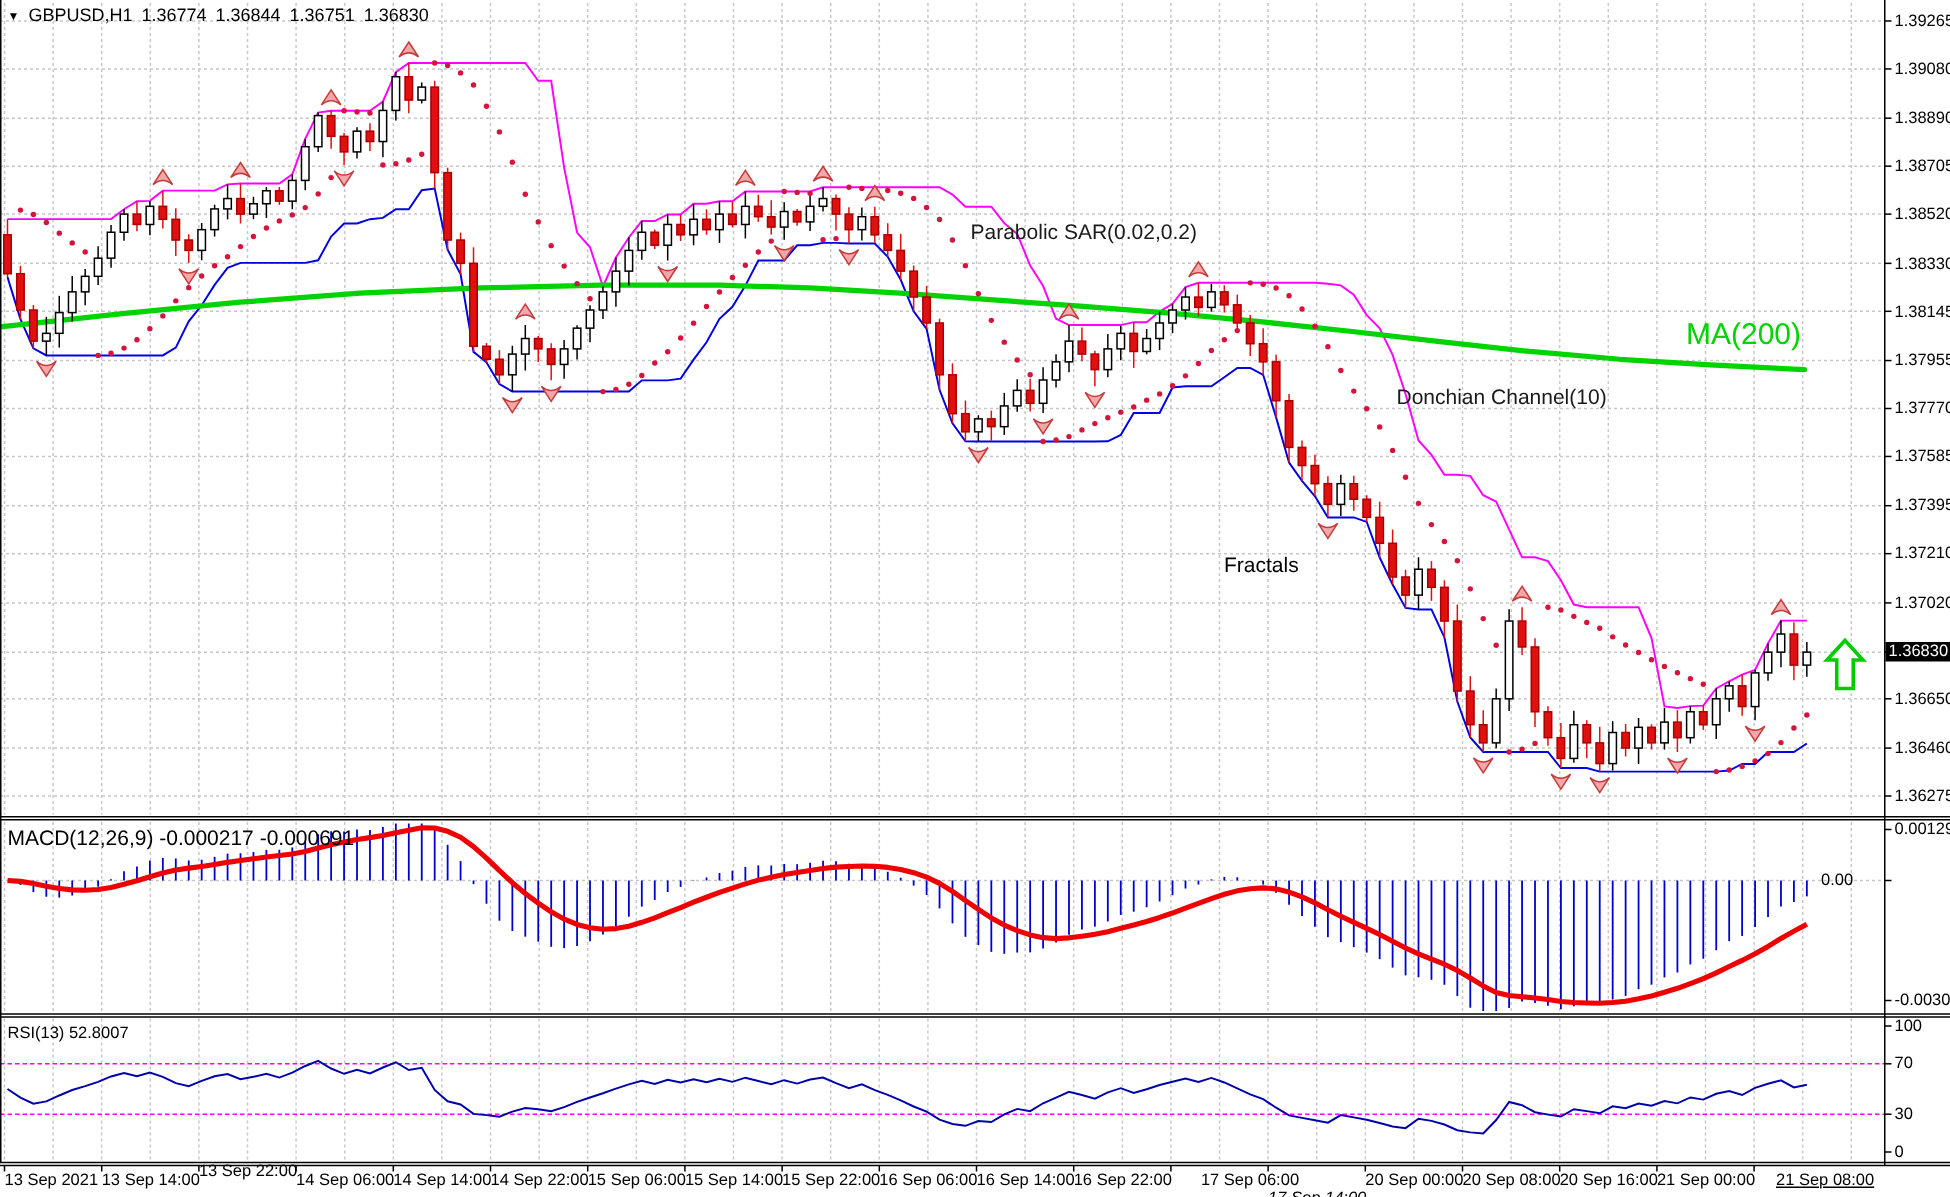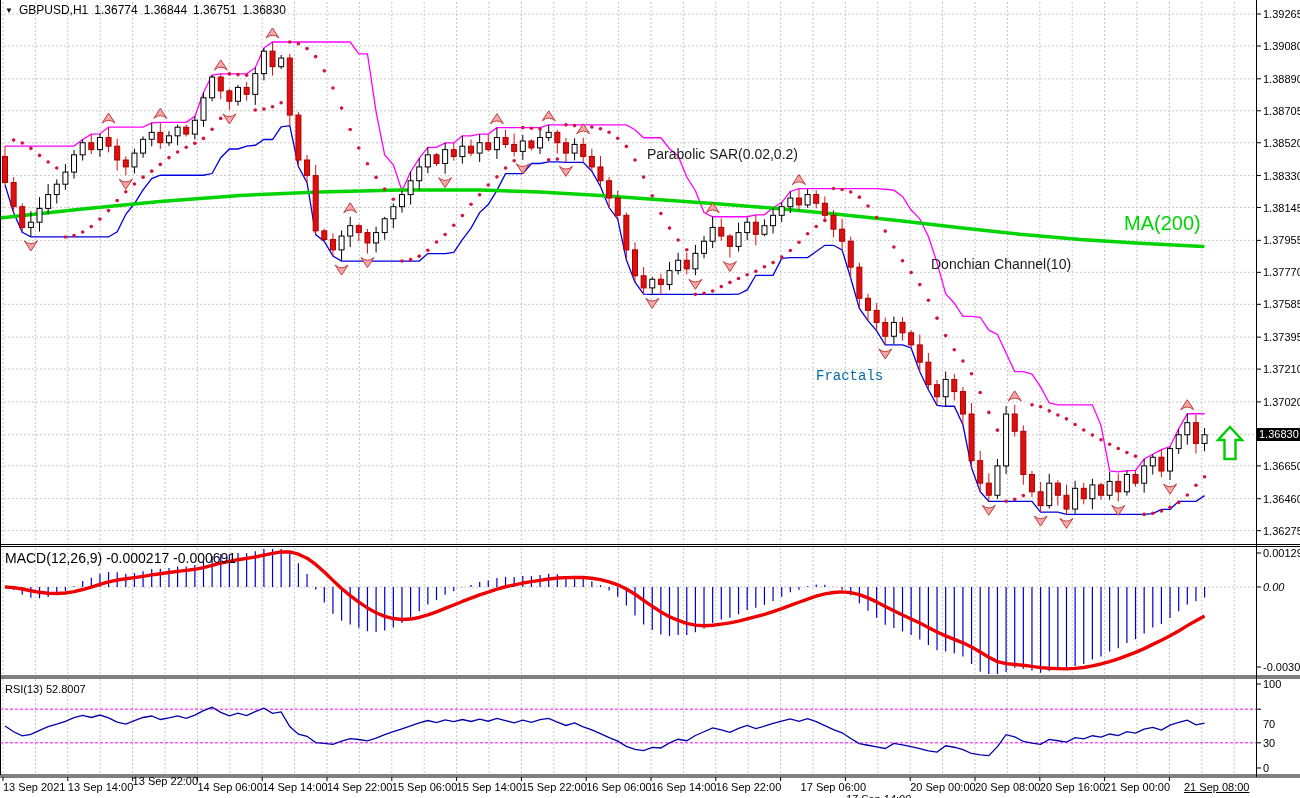--- a/index.html
+++ b/index.html
@@ -6,21 +6,21 @@
   #root{position:relative;width:1300px;height:798px;background:#ffffff;overflow:hidden;
         font-family:"Liberation Sans",sans-serif;color:#000;}
   #plot{position:absolute;left:0;top:0;}
   #overlay{position:absolute;left:0;top:0;width:1300px;height:798px;pointer-events:none;z-index:4;}
   .axlbl{position:absolute;font-size:11px;white-space:nowrap;color:#000;}
   .lbl{position:absolute;white-space:nowrap;z-index:5;}
   #symbol-line{left:5px;top:3px;font-size:12px;display:flex;gap:6px;align-items:center;}
   #symbol-line .tri{font-size:8px;}
   #anno-sar{left:647px;top:146px;font-size:14px;color:#1a1a1a;}
   #anno-donchian{left:931px;top:256px;font-size:14px;color:#1a1a1a;}
-  #anno-fractals{left:816px;top:368px;font-size:14px;color:#0369a1;font-family:Liberation Mono, monospace;}
+  #anno-fractals{left:816px;top:368px;font-size:14px;color:#000000;}
   #anno-ma{left:1124px;top:212px;font-size:20px;color:#00d400;}
   #macd-label{left:5px;top:550px;font-size:14px;}
   #rsi-label{left:5px;top:683px;font-size:11px;}
   #cur-price{left:1257px;top:428px;width:43px;height:13px;background:#000;color:#fff;
              font-size:11px;line-height:13px;padding-left:2px;z-index:6;}
 </style>
 </head>
 <body>
 
 <div id="root">
@@ -840,24 +840,24 @@
       <div class="axlbl" style="left: 1263px; top: 266.336px;">1.37770</div>
       <div class="axlbl" style="left: 1263px; top: 298.304px;">1.37585</div>
       <div class="axlbl" style="left: 1263px; top: 331.136px;">1.37395</div>
       <div class="axlbl" style="left: 1263px; top: 363.104px;">1.37210</div>
       <div class="axlbl" style="left: 1263px; top: 395.936px;">1.37020</div>
       <div class="axlbl" style="left: 1263px; top: 428.768px;">1.36830</div>
       <div class="axlbl" style="left: 1263px; top: 459.872px;">1.36650</div>
       <div class="axlbl" style="left: 1263px; top: 492.704px;">1.36460</div>
       <div class="axlbl" style="left: 1263px; top: 524.672px;">1.36275</div>
       <div class="axlbl" style="left: 1263px; top: 547px;">0.001298</div>
-      <div class="axlbl" style="left: 1263px; top: 581px; font-style: italic;">0.00</div>
+      <div class="axlbl" style="left: 1214px; top: 581px;">0.00</div>
       <div class="axlbl" style="left: 1263px; top: 661px;">-0.003004</div>
       <div class="axlbl" style="left: 1263px; top: 678px;">100</div>
-      <div class="axlbl" style="left: 1263px; top: 703.2px; margin-top: 15px;">70</div>
+      <div class="axlbl" style="left: 1263px; top: 703.2px;">70</div>
       <div class="axlbl" style="left: 1263px; top: 736.8px;">30</div>
       <div class="axlbl" style="left: 1263px; top: 762px;">0</div>
       <div class="axlbl" style="left: 3px; top: 781px;">13 Sep 2021</div>
       <div class="axlbl" style="left: 67.8px; top: 781px;">13 Sep 14:00</div>
       <div class="axlbl" style="left: 132.6px; top: 775px;">13 Sep 22:00</div>
       <div class="axlbl" style="left: 197.4px; top: 781px;">14 Sep 06:00</div>
       <div class="axlbl" style="left: 262.2px; top: 781px;">14 Sep 14:00</div>
       <div class="axlbl" style="left: 327px; top: 781px;">14 Sep 22:00</div>
       <div class="axlbl" style="left: 391.8px; top: 781px;">15 Sep 06:00</div>
       <div class="axlbl" style="left: 456.6px; top: 781px;">15 Sep 14:00</div>

